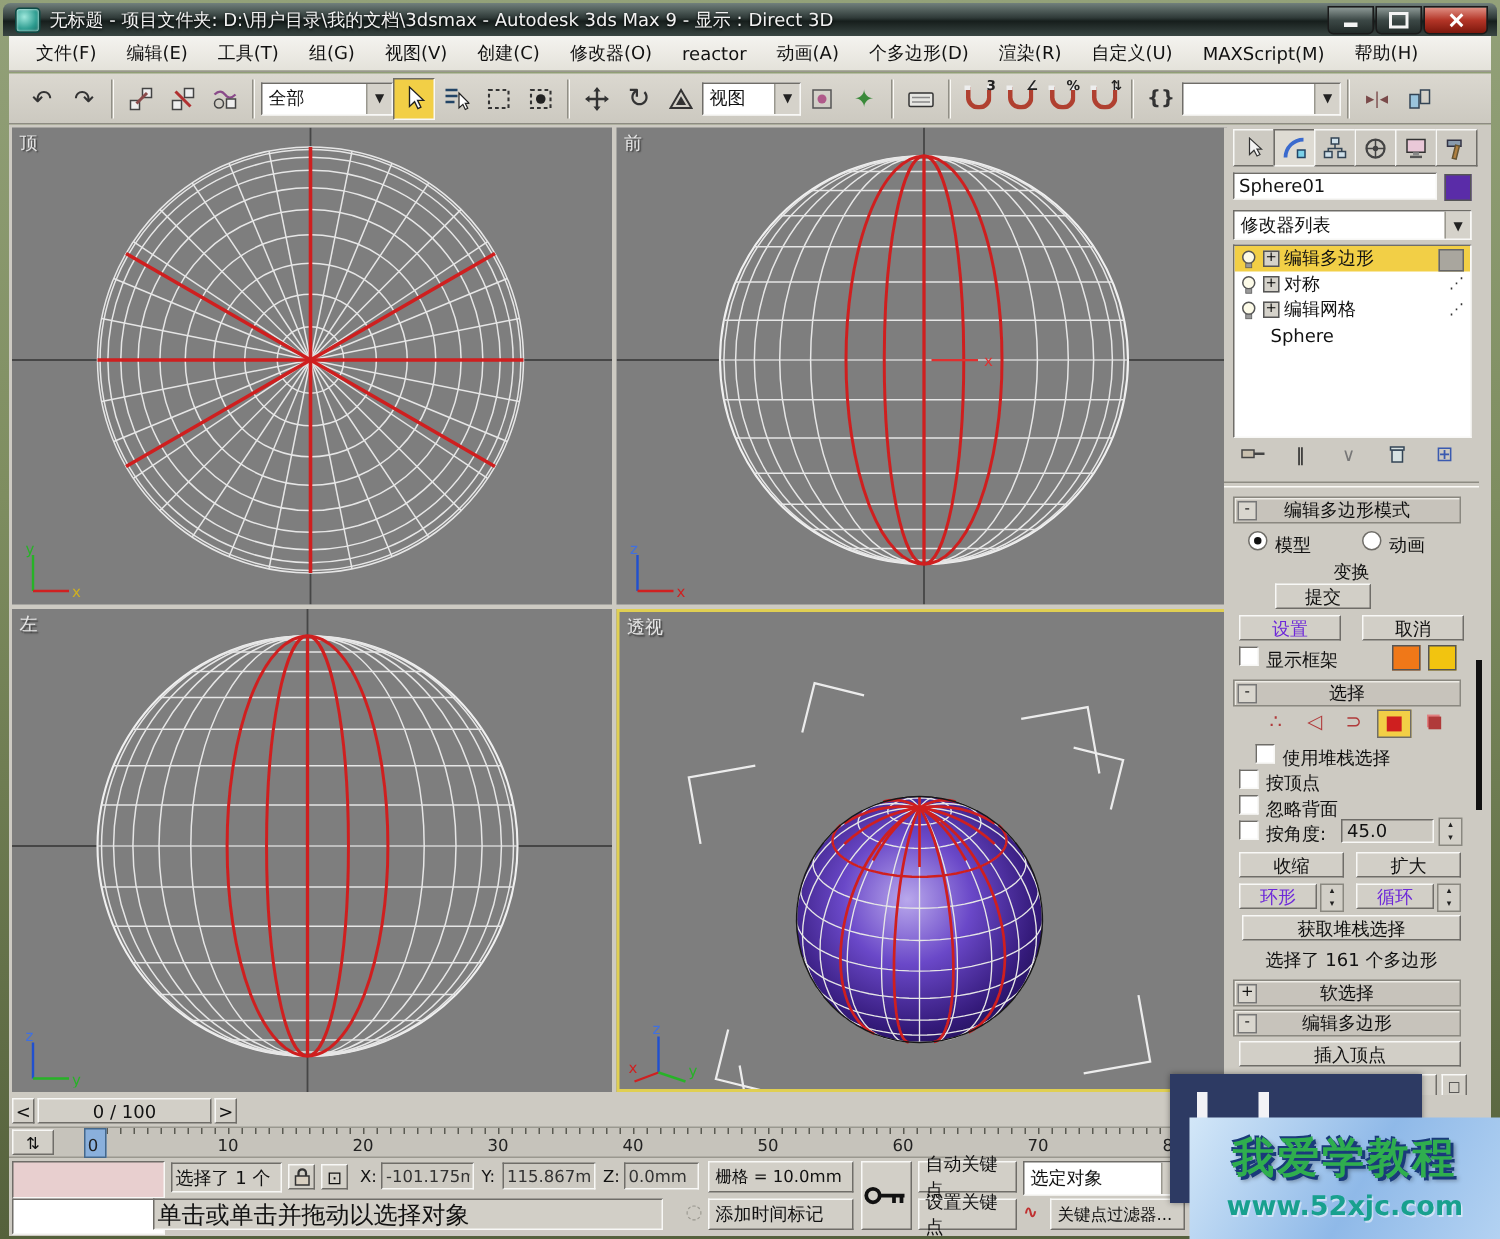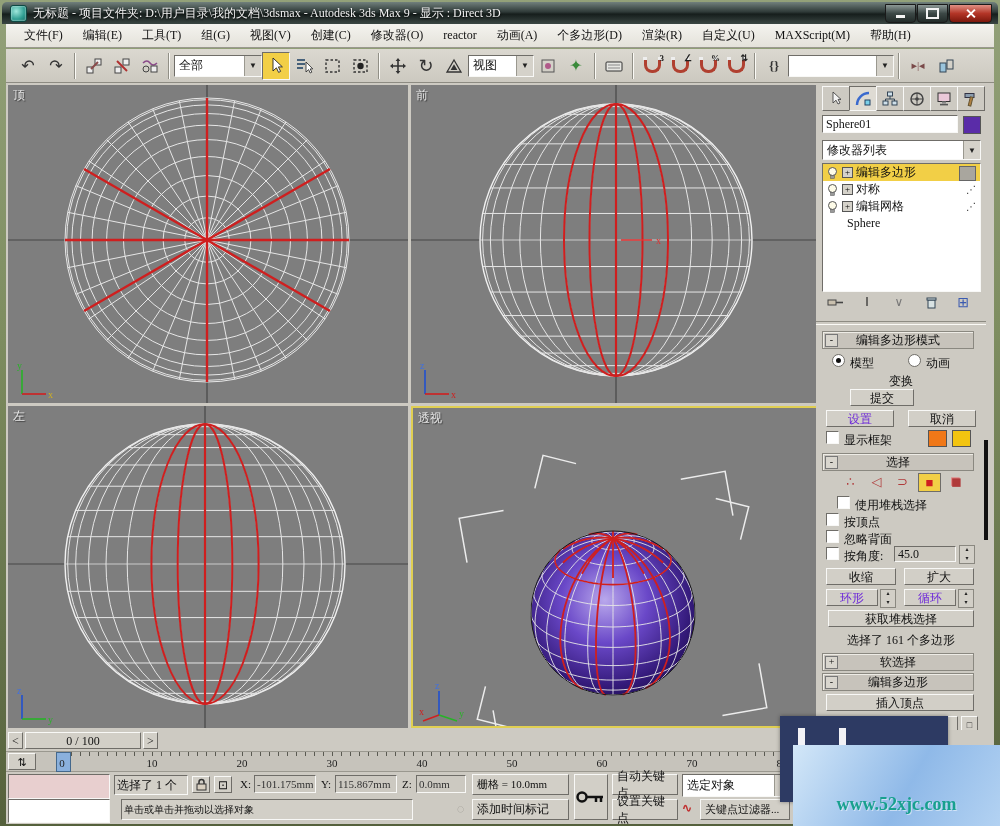--- a/index.html
+++ b/index.html
@@ -1,18 +1,18 @@
 <!DOCTYPE html>
 <html style="--c-selyellow: #f2cf46; --c-objcolor: #5a2ca8; --c-cage1: #f07818; --c-cage2: #f2c410; --c-activeborder: #e0cf52; --c-red: #cf1f1f;"><head>
 <meta charset="utf-8">
 <style>
   html,body{margin:0;padding:0;width:1000px;height:826px;overflow:hidden;
     font-family:"DejaVu Sans","Liberation Sans",sans-serif;font-size:12px;background:#222;}
   #app{position:relative;width:1000px;height:826px;overflow:hidden;
-    background:linear-gradient(180deg,#93a179 0%,#7e8d60 40%,#55613c 100%);font-family:Liberation Serif, serif;}
+    background:linear-gradient(180deg,#93a179 0%,#7e8d60 40%,#55613c 100%);}
   .ab{position:absolute;}
   
   .titlebar{left:2px;top:2px;width:996px;height:22px;border-radius:5px 5px 0 0;
     background:linear-gradient(180deg,#71807c 0%,#2f3a38 45%,#161e1c 55%,#3a4643 100%);
     display:flex;align-items:center;color:#f2f2f2;}
   .app-icon{width:15px;height:15px;margin:0 6px 0 8px;border-radius:3px;
     background:radial-gradient(circle at 35% 35%,#9fe8dc,#2d9c90 60%,#176b62);
     border:1px solid #0c4a44;box-shadow:inset 0 0 2px #fff;}
   .title-text{font-size:12px;white-space:nowrap;overflow:hidden;text-shadow:0 1px 2px #000;flex:1;}
   .winbtns{display:flex;margin-right:6px;}
@@ -842,21 +842,21 @@
           <path d="M5,7 V5 a2.5,2.5 0 0 1 5,0 V7" fill="none" stroke="#333" stroke-width="1.5"></path>
         </svg></span>
     <span class="ab btn" style="left:208px;top:4px;width:18px;"><span>⊡</span></span>
     <span class="ab" style="left:234px;top:6px;font-size:11px;color:#111;">X:</span>
     <input class="ab sfield" style="left: 248px; top: 3px; width: 62px; height: 18px;" value="-101.175mm">
     <span class="ab" style="left:315px;top:6px;font-size:11px;color:#111;">Y:</span>
     <input class="ab sfield" style="left: 329px; top: 3px; width: 62px; height: 18px;" value="115.867mm">
     <span class="ab" style="left:396px;top:6px;font-size:11px;color:#111;">Z:</span>
     <input class="ab sfield" style="left: 410px; top: 3px; width: 50px; height: 18px;" value="0.0mm">
     <span class="ab flatbox" style="left:466px;top:2px;width:97px;height:21px;font-size:11px;">栅格 = 10.0mm</span>
-    <span class="ab sfield" style="left:115px;top:27px;width:292px;height:21px;background:#d2cfc7;font-size:10px;line-height:19px;color:#111;">单击或单击并拖动以选择对象</span>
+    <span class="ab sfield" style="left:96px;top:27px;width:340px;height:21px;background:#d2cfc7;font-size:16px;line-height:19px;color:#111;">单击或单击并拖动以选择对象</span>
     <span class="ab" style="left:451px;top:29px;color:#9a9890;font-size:13px;">◌</span>
     <span class="ab flatbox" style="left:466px;top:27px;width:97px;height:21px;">添加时间标记</span>
     <span class="ab btn" style="left:568px;top:2px;width:34px;height:46px;"><svg width="30" height="20" style="margin-top:12px;">
           <circle cx="6" cy="10" r="4.5" fill="none" stroke="#111" stroke-width="2.5"></circle>
           <line x1="10" y1="10" x2="27" y2="10" stroke="#111" stroke-width="2.5"></line>
           <line x1="20" y1="10" x2="20" y2="15" stroke="#111" stroke-width="2.5"></line>
           <line x1="25" y1="10" x2="25" y2="15" stroke="#111" stroke-width="2.5"></line>
         </svg></span>
     <span class="ab flatbox" style="left:606px;top:2px;width:66px;height:21px;justify-content:center;">自动关键点</span>
     <span class="ab flatbox" style="left:606px;top:27px;width:66px;height:21px;justify-content:center;">设置关键点</span>
@@ -865,15 +865,16 @@
       <span class="ddbtn">▼</span>
     </span>
     <span class="ab" style="left:676px;top:29px;color:#c03030;font-weight:bold;">∿</span>
     <span class="ab flatbox" style="left:694px;top:27px;width:90px;height:21px;font-size:11px;">关键点过滤器...</span>
   </div>
 
   <div class="ab wm-navy">
     <span class="wm-logo"></span>
   </div>
   <div class="ab wm-light">
+    <span class="wm-title">我爱学教程</span>
     <span class="wm-url">www.52xjc.com</span>
   </div>
 </div>
 
 </body></html>

